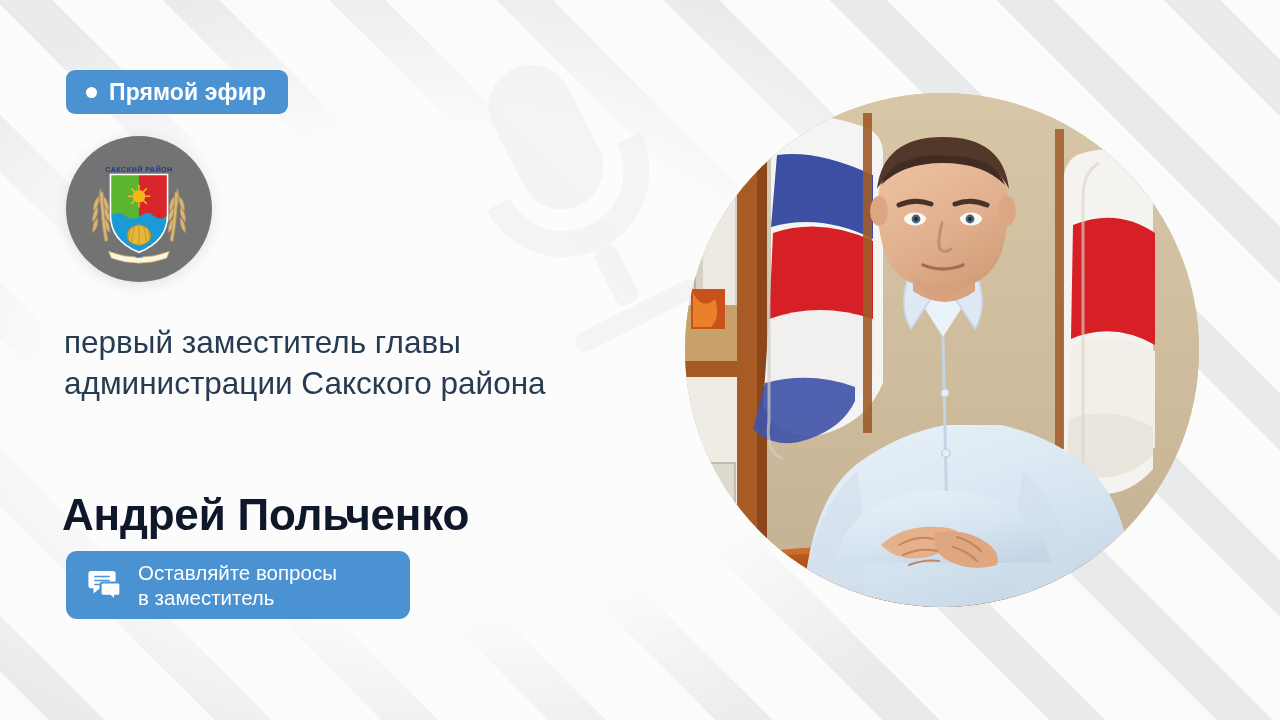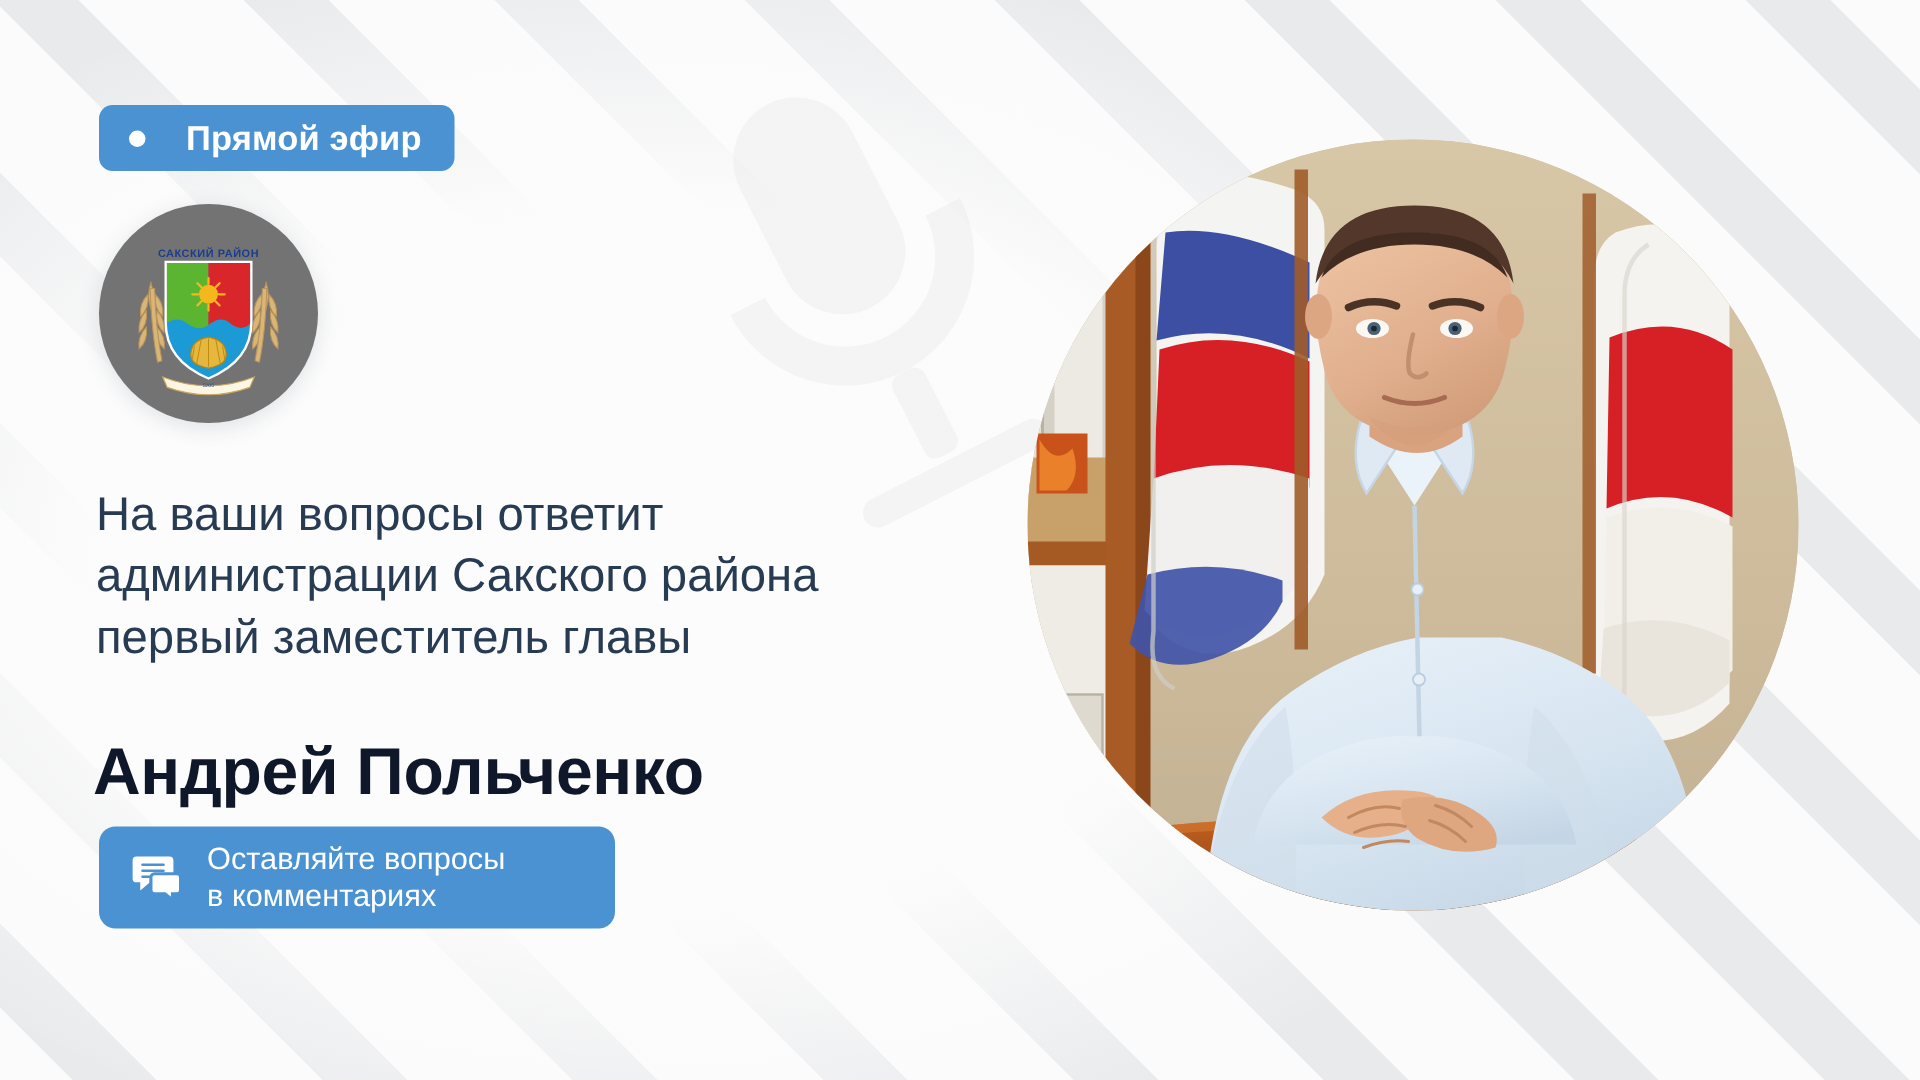--- a/index.html
+++ b/index.html
@@ -59,21 +59,21 @@
   }
 
   
   .live-pill {
     position: absolute;
     left: 66px;
     top: 70px;
     height: 44px;
     display: flex;
     align-items: center;
-    gap: 27px;
+    gap: 12px;
     padding: 0 22px 0 20px;
     background: #4a92d2;
     border-radius: 9px;
     box-sizing: border-box;
   }
   .live-dot {
     width: 11px;
     height: 11px;
     border-radius: 50%;
     background: #ffffff;
@@ -256,42 +256,41 @@
       <text x="65" y="27" text-anchor="middle" font-family="Liberation Sans, sans-serif" font-size="7.4" font-weight="bold" fill="#1a3d8f" letter-spacing="0.4">САКСКИЙ РАЙОН</text>
 
       <g>
         <path d="M34 108 q31 12 62 0 l-3 7 q-28 10 -56 0 z" fill="#fdf6e3" stroke="#c9a75e" stroke-width="0.8"></path>
         <text x="65" y="115" text-anchor="middle" font-family="Liberation Sans, sans-serif" font-size="3.6" fill="#2f57a8">SAKI</text>
       </g>
     </svg>
   </div>
 
   <div class="headline">
-    <div class="headline-line">На ваши вопросы ответит</div>
+    <div class="headline-line">первый заместитель главы</div>
     <div class="headline-line">администрации Сакского района</div>
-    <div class="headline-line">первый заместитель главы</div>
   </div>
 
   <div class="person-name">Андрей Польченко</div>
 
   <div class="comments-cta">
     <span class="comments-icon">
       <svg viewBox="0 0 34 30" width="34" height="30" xmlns="http://www.w3.org/2000/svg">
         <path d="M3 1 h22 a2.6 2.6 0 0 1 2.6 2.6 v12 a2.6 2.6 0 0 1 -2.6 2.6 h-13 l-6.5 5.4 v-5.4 h-2.5 a2.6 2.6 0 0 1 -2.6 -2.6 v-12 a2.6 2.6 0 0 1 2.6 -2.6 z" fill="#ffffff"></path>
         <g stroke="#4a92d2" stroke-width="1.7" stroke-linecap="round">
           <line x1="7" y1="6.5" x2="21" y2="6.5"></line>
           <line x1="7" y1="10.5" x2="21" y2="10.5"></line>
           <line x1="7" y1="14.5" x2="16" y2="14.5"></line>
         </g>
         <path d="M15 12.5 h15 a2.4 2.4 0 0 1 2.4 2.4 v8.6 a2.4 2.4 0 0 1 -2.4 2.4 h-3 v4.1 l-5 -4.1 h-7 a2.4 2.4 0 0 1 -2.4 -2.4 v-8.6 a2.4 2.4 0 0 1 2.4 -2.4 z" fill="#ffffff" stroke="#4a92d2" stroke-width="2.1"></path>
       </svg>
     </span>
     <span class="comments-text">
       <span>Оставляйте вопросы</span>
-      <span>в комментариях</span>
+      <span>в заместитель</span>
     </span>
   </div>
 
   <div class="portrait">
     <svg viewBox="0 0 514 514" width="514" height="514" xmlns="http://www.w3.org/2000/svg">
       <defs>
         <linearGradient id="wallG" x1="0" y1="0" x2="0" y2="1">
           <stop offset="0%" stop-color="#d8c7a6"></stop>
           <stop offset="60%" stop-color="#cdbb9b"></stop>
           <stop offset="100%" stop-color="#c2b093"></stop>

